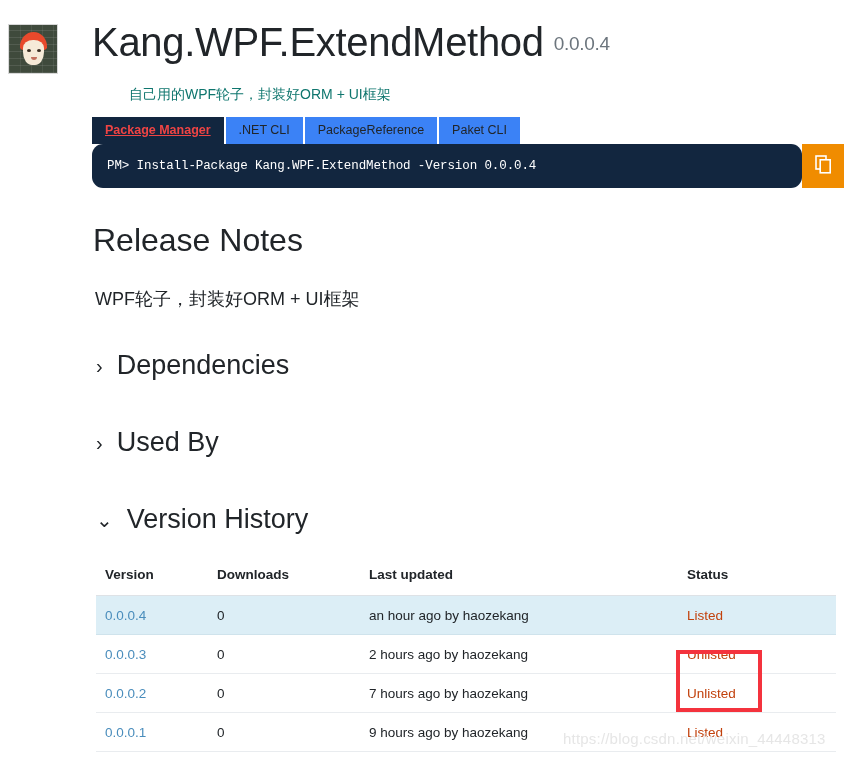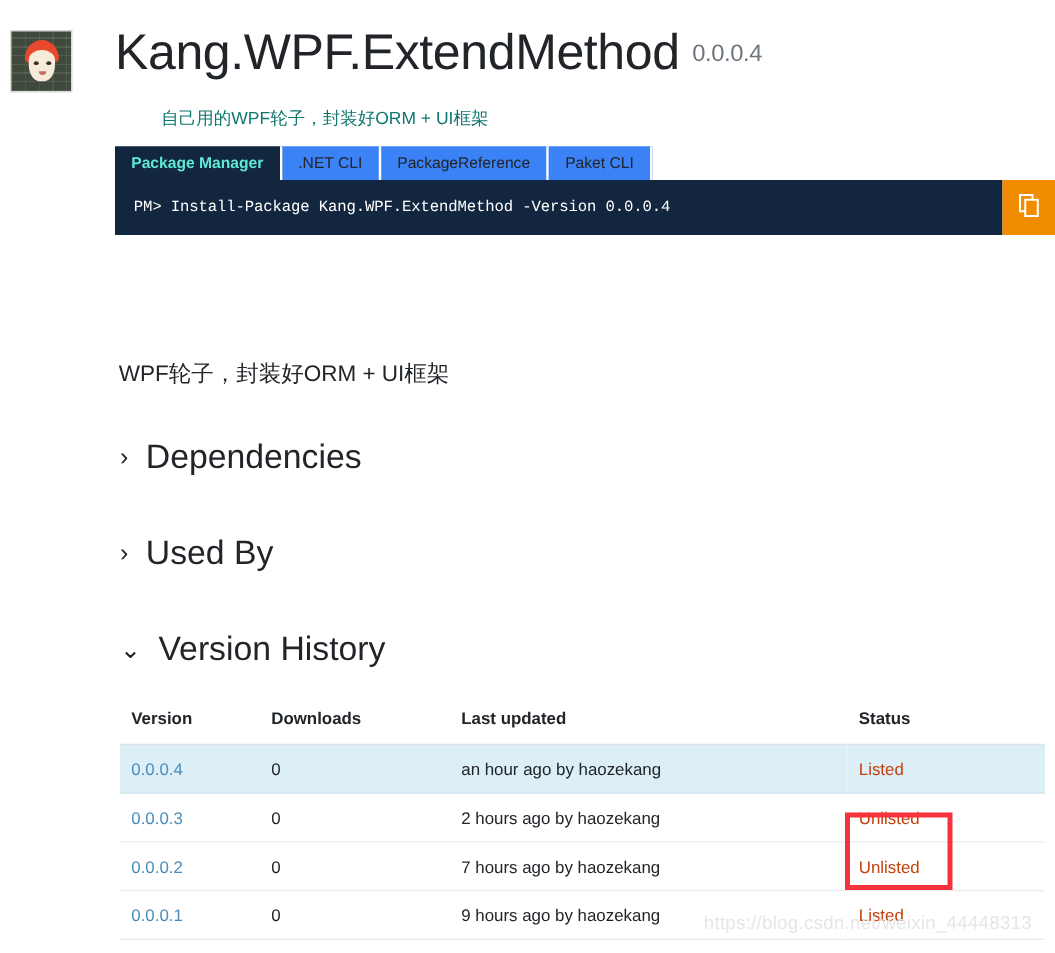--- a/index.html
+++ b/index.html
@@ -70,31 +70,32 @@
   .install-block { position: absolute; left: 92px; top: 116px; width: 752px; }
   .tabstrip { display: flex; height: 28px; align-items: flex-end; }
   .tab {
     font-size: 12.5px; padding: 5px 13px 6px;
     background: #3b82f6; color: #212529;
     border-right: 2px solid #ffffff;
     line-height: 1; cursor: pointer; user-select: none;
     height: 27px; display: flex; align-items: center;
   }
   .tab.active {
-    background: #12263f; color: #5eead4;
+    background: #12263f; color: #ef4444;
+    text-decoration: underline;
     font-weight: 700;
   }
   .cmd-row { display: flex; height: 44px; }
   .cmd-box {
     flex: 1;
     background: #12263f; color: #ffffff;
     font-family: "Liberation Mono", "DejaVu Sans Mono", monospace;
     font-size: 12.5px; letter-spacing: -0.1px;
     display: flex; align-items: center;
-    padding-left: 15px; white-space: nowrap;
+    padding-left: 15px; white-space: nowrap; border-radius: 11px;
   }
   .copy-btn {
     width: 42px; background: #f08c00;
     display: flex; align-items: center; justify-content: center;
     cursor: pointer; border: none;
   }
 
   
   .release-title {
     position: absolute; left: 93px; top: 222px;
@@ -193,20 +194,21 @@
         <span>
           <svg width="17" height="19" viewBox="0 0 17 19" aria-hidden="true">
             <rect x="1" y="1" width="10" height="13" fill="none" stroke="#ffffff" stroke-width="1.6"></rect>
             <rect x="5.2" y="4.8" width="10" height="13" fill="#f08c00" stroke="#ffffff" stroke-width="1.6"></rect>
           </svg>
         </span>
       </button>
     </div>
   </div>
 
+  <div class="release-title">Release Notes</div>
   <div class="release-body">WPF轮子，封装好ORM + UI框架</div>
 
   <div class="section-head" id="sec-dependencies">
     <span class="chev">›</span>
     <span>Dependencies</span>
   </div>
   <div class="section-head" id="sec-usedby">
     <span class="chev">›</span>
     <span>Used By</span>
   </div>

